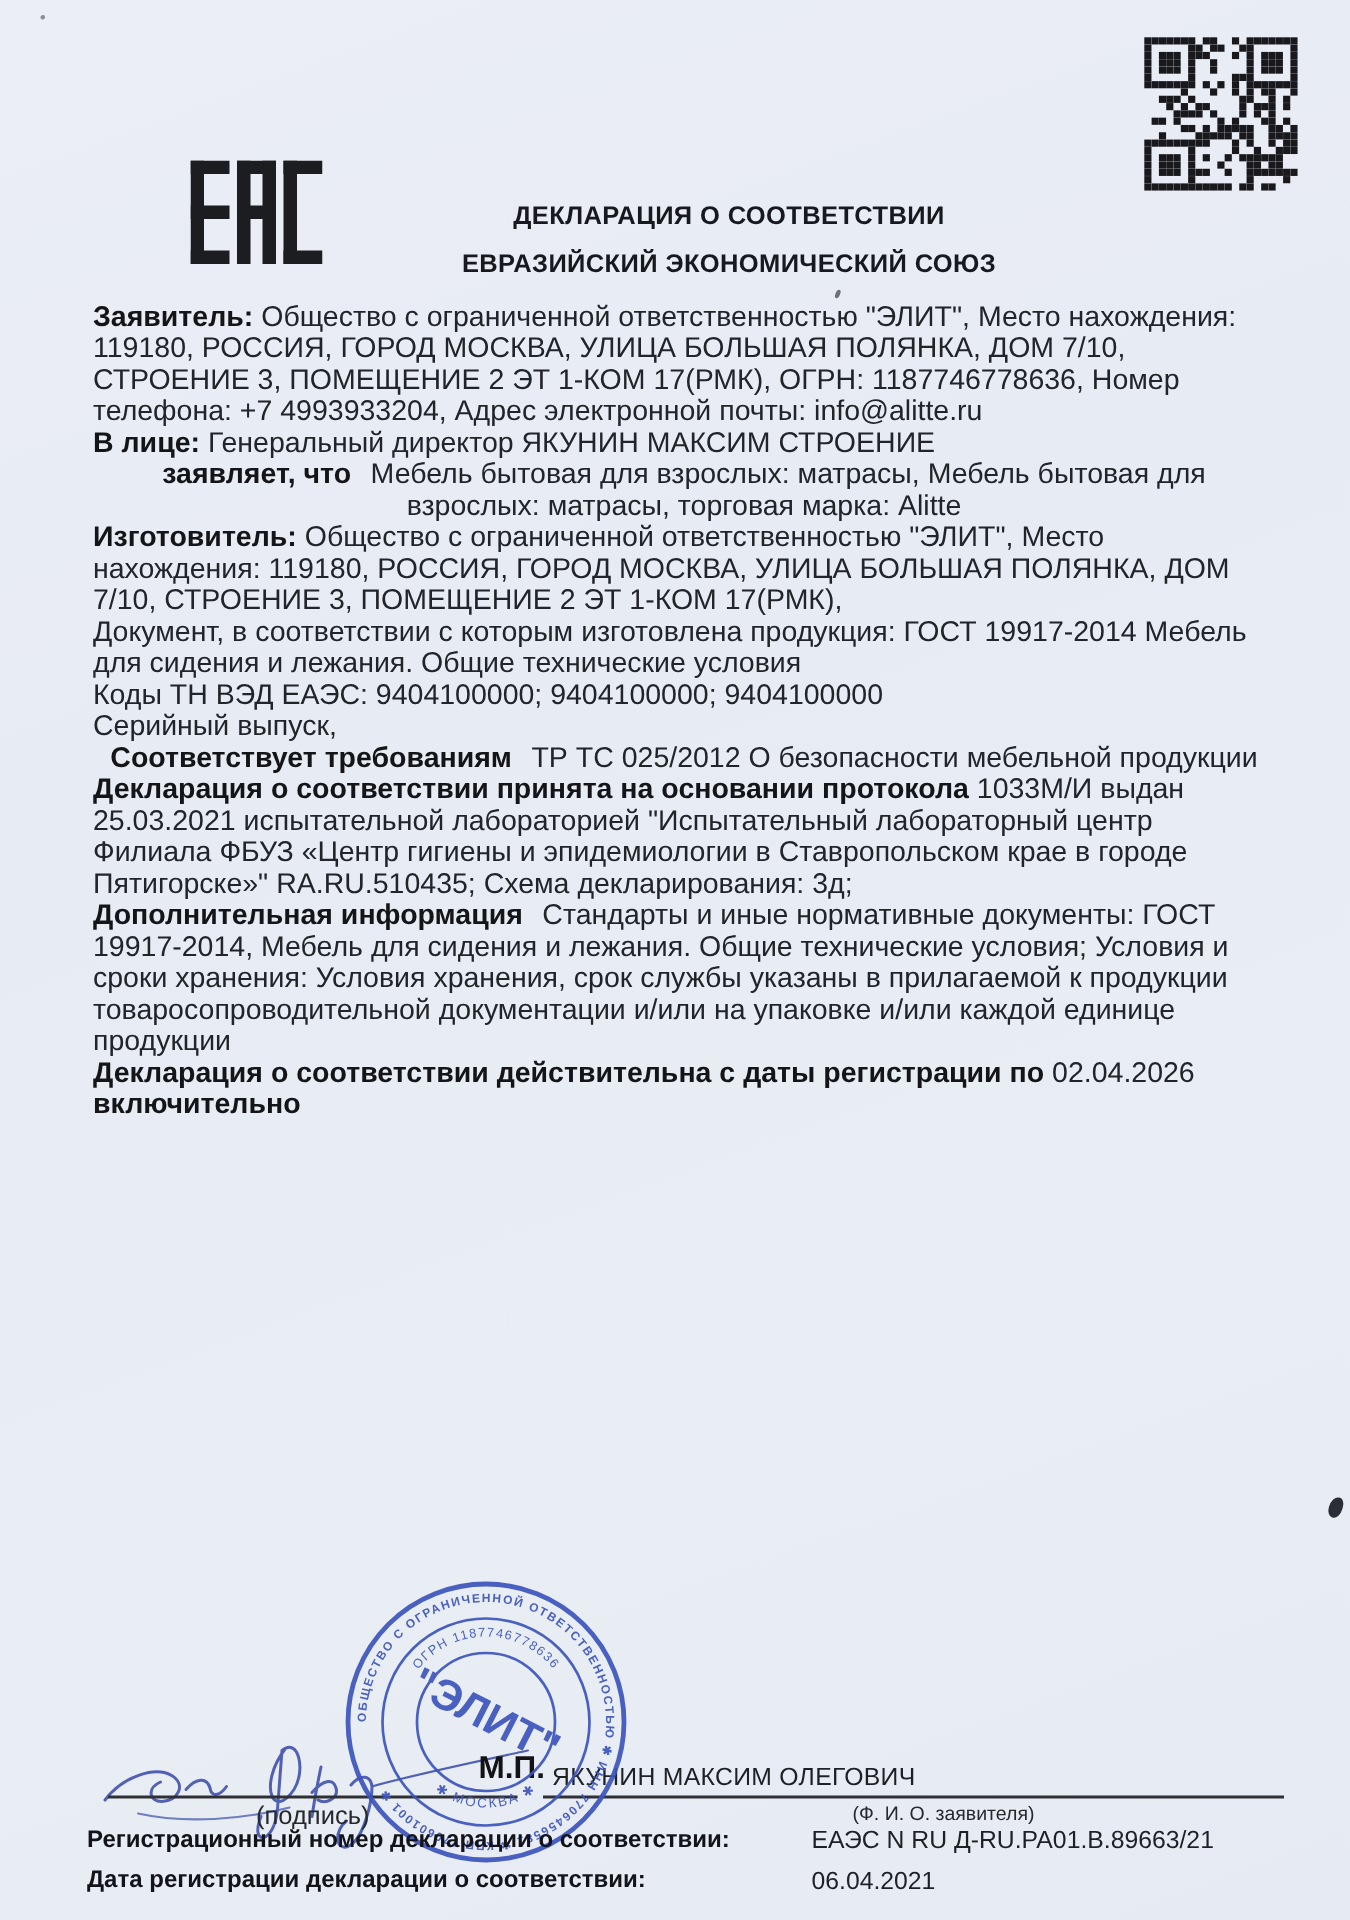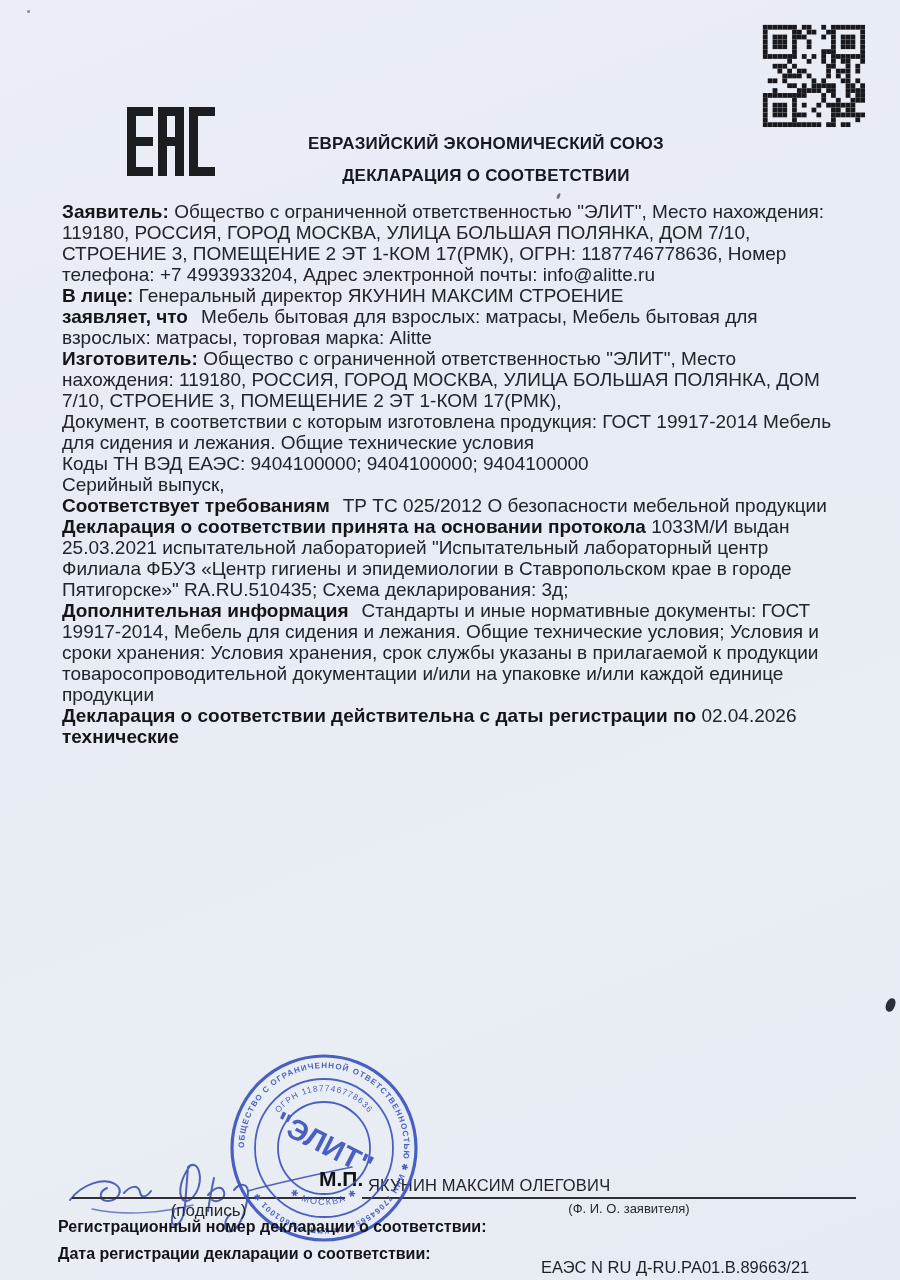--- a/index.html
+++ b/index.html
@@ -14,36 +14,36 @@
   .eac-logo { position:absolute; left:127px; top:107px; width:88px; height:69px; }
   .qr { position:absolute; left:758px; top:20px; width:112px; height:112px; }
   .titles { position:absolute; left:130px; right:58px; top:134px; text-align:center; }
   .title { font-weight:bold; font-size:17px; letter-spacing:.25px; color:#17191e; line-height:20px; }
   .title + .title { margin-top:12px; }
   
   .content { position:absolute; left:62px; top:201px; width:788px; font-size:19px; line-height:21px; color:#212429; }
   .content p { margin:0; }
   .content b { color:#141519; }
   .lg { margin-right:13px; }
-  .gap-xs { margin-top:5px; }
+  .gap-xs { margin-top:5px;text-align:center; }
   .gap-sm { margin-top:8px; }
   .gap-lg { margin-top:20px; }
   
   .seal { position:absolute; left:228px; top:1052px; width:192px; height:192px; opacity:.92; }
   .mp { position:absolute; left:319px; top:1167px; font-weight:bold; font-size:21px; color:#121317; }
   .signature { position:absolute; left:62px; top:1138px; width:295px; height:105px; }
   .sig-line { position:absolute; left:72px; top:1197px; width:273px; border-top:2px solid #2e3035; }
   .sig-caption { position:absolute; left:72px; top:1201px; width:273px; text-align:center; font-size:17px; color:#26282d; }
   .fio-line { position:absolute; left:362px; top:1197px; width:494px; border-top:2px solid #2e3035; }
   .fio-name { position:absolute; left:368px; top:1176px; font-size:16.5px; color:#1d2025; letter-spacing:.2px; }
   .fio-caption { position:absolute; left:382px; top:1201px; width:494px; text-align:center; font-size:13px; color:#26282d; }
   
   .reg-row { position:absolute; left:58px; width:800px; font-size:16px; }
   .reg-row .lbl { font-weight:bold; color:#121419; }
-  .reg-row .val { position:absolute; left:483px; top:0; font-weight:normal; font-size:16.5px; color:#1d2025;margin-top:40px; }
+  .reg-row .val { position:absolute; left:483px; top:0; font-weight:normal; font-size:16.5px; color:#1d2025; }
   .reg-1 { top:1218px; }
   .reg-2 { top:1245px; }
   
   .speck { position:absolute; background:#2b2e37; border-radius:60% 40% 55% 45%; }
   .speck-a { left:886px; top:998px; width:9px; height:14px; transform:rotate(15deg); }
   .speck-b { left:557px; top:193px; width:3px; height:6px; opacity:.65; transform:rotate(20deg); }
   .speck-c { left:27px; top:10px; width:3px; height:3px; opacity:.5; }
 </style>
 </head>
 <body>
@@ -289,36 +289,36 @@
       <rect x="10" y="21" width="0.98" height="0.98" fill="#19191d"></rect>
       <rect x="11" y="21" width="0.98" height="0.98" fill="#19191d"></rect>
       <rect x="12" y="21" width="0.98" height="0.98" fill="#19191d"></rect>
       <rect x="14" y="21" width="0.98" height="0.98" fill="#19191d"></rect>
       <rect x="15" y="21" width="0.98" height="0.98" fill="#19191d"></rect>
       <rect x="17" y="21" width="0.98" height="0.98" fill="#19191d"></rect>
       <rect x="18" y="21" width="0.98" height="0.98" fill="#19191d"></rect>
     </svg>
 
   <div class="titles">
+    <div class="title">ДЕКЛАРАЦИЯ О СООТВЕТСТВИИ</div>
     <div class="title">ЕВРАЗИЙСКИЙ ЭКОНОМИЧЕСКИЙ СОЮЗ</div>
-    <div class="title">ДЕКЛАРАЦИЯ О СООТВЕТСТВИИ</div>
   </div>
 
   <div class="content">
     <p><b>Заявитель:</b> <span>Общество с ограниченной ответственностью "ЭЛИТ", Место нахождения: 119180, РОССИЯ, ГОРОД МОСКВА, УЛИЦА БОЛЬШАЯ ПОЛЯНКА, ДОМ 7/10, СТРОЕНИЕ 3, ПОМЕЩЕНИЕ 2 ЭТ 1-КОМ 17(РМК), ОГРН: 1187746778636, Номер телефона: +7 4993933204, Адрес электронной почты: info@alitte.ru</span></p>
     <p><b>В лице:</b> <span>Генеральный директор ЯКУНИН МАКСИМ СТРОЕНИЕ</span></p>
     <p class="gap-xs"><b class="lg">заявляет, что</b><span>Мебель бытовая для взрослых: матрасы, Мебель бытовая для взрослых: матрасы, торговая марка: Alitte</span></p>
     <p><b>Изготовитель:</b> <span>Общество с ограниченной ответственностью "ЭЛИТ", Место нахождения: 119180, РОССИЯ, ГОРОД МОСКВА, УЛИЦА БОЛЬШАЯ ПОЛЯНКА, ДОМ 7/10, СТРОЕНИЕ 3, ПОМЕЩЕНИЕ 2 ЭТ 1-КОМ 17(РМК),</span></p>
     <p><span>Документ, в соответствии с которым изготовлена продукция: ГОСТ 19917-2014 Мебель для сидения и лежания. Общие технические условия</span></p>
     <p><span>Коды ТН ВЭД ЕАЭС: 9404100000; 9404100000; 9404100000</span></p>
     <p><span>Серийный выпуск,</span></p>
     <p class="gap-xs"><b class="lg">Соответствует требованиям</b><span>ТР ТС 025/2012 О безопасности мебельной продукции</span></p>
     <p class="gap-lg"><b>Декларация о соответствии принята на основании протокола</b> <span>1033М/И выдан 25.03.2021 испытательной лабораторией "Испытательный лабораторный центр Филиала ФБУЗ «Центр гигиены и эпидемиологии в Ставропольском крае в городе Пятигорске»" RA.RU.510435; Схема декларирования: 3д;</span></p>
     <p class="gap-sm"><b class="lg">Дополнительная информация</b><span>Стандарты и иные нормативные документы: ГОСТ 19917-2014, Мебель для сидения и лежания. Общие технические условия; Условия и сроки хранения: Условия хранения, срок службы указаны в прилагаемой к продукции товаросопроводительной документации и/или на упаковке и/или каждой единице продукции</span></p>
-    <p class="gap-sm"><b>Декларация о соответствии действительна с даты регистрации по</b> <span>02.04.2026</span><br><b>технические</b></p>
+    <p class="gap-sm"><b>Декларация о соответствии действительна с даты регистрации по</b> <span>02.04.2026</span><br><b>включительно</b></p>
   </div>
 
   <svg class="signature" viewBox="0 0 295 105" aria-hidden="true">
     <g fill="none" stroke="#4152ae" stroke-width="2" stroke-linecap="round" opacity="0.9">
       <path d="M8,62 C20,46 42,39 53,46 C62,52 57,62 46,63 C37,63 36,54 45,50"></path>
       <path d="M62,55 C69,47 76,47 78,54 C79,60 84,60 89,53"></path>
       <path d="M128,28 C110,52 120,76 134,55 C142,42 137,20 126,29 L123,68 C121,92 104,93 112,73"></path>
       <path d="M152,40 C149,54 147,66 146,73 M146,57 C153,49 160,47 162,54 C164,61 155,65 150,62"></path>
       <path d="M172,52 C178,45 185,45 186,53 C186,62 181,88 170,93 C161,96 161,82 169,76"></path>
       <path d="M186,53 C210,46 248,38 290,29" stroke-width="1.4"></path>

